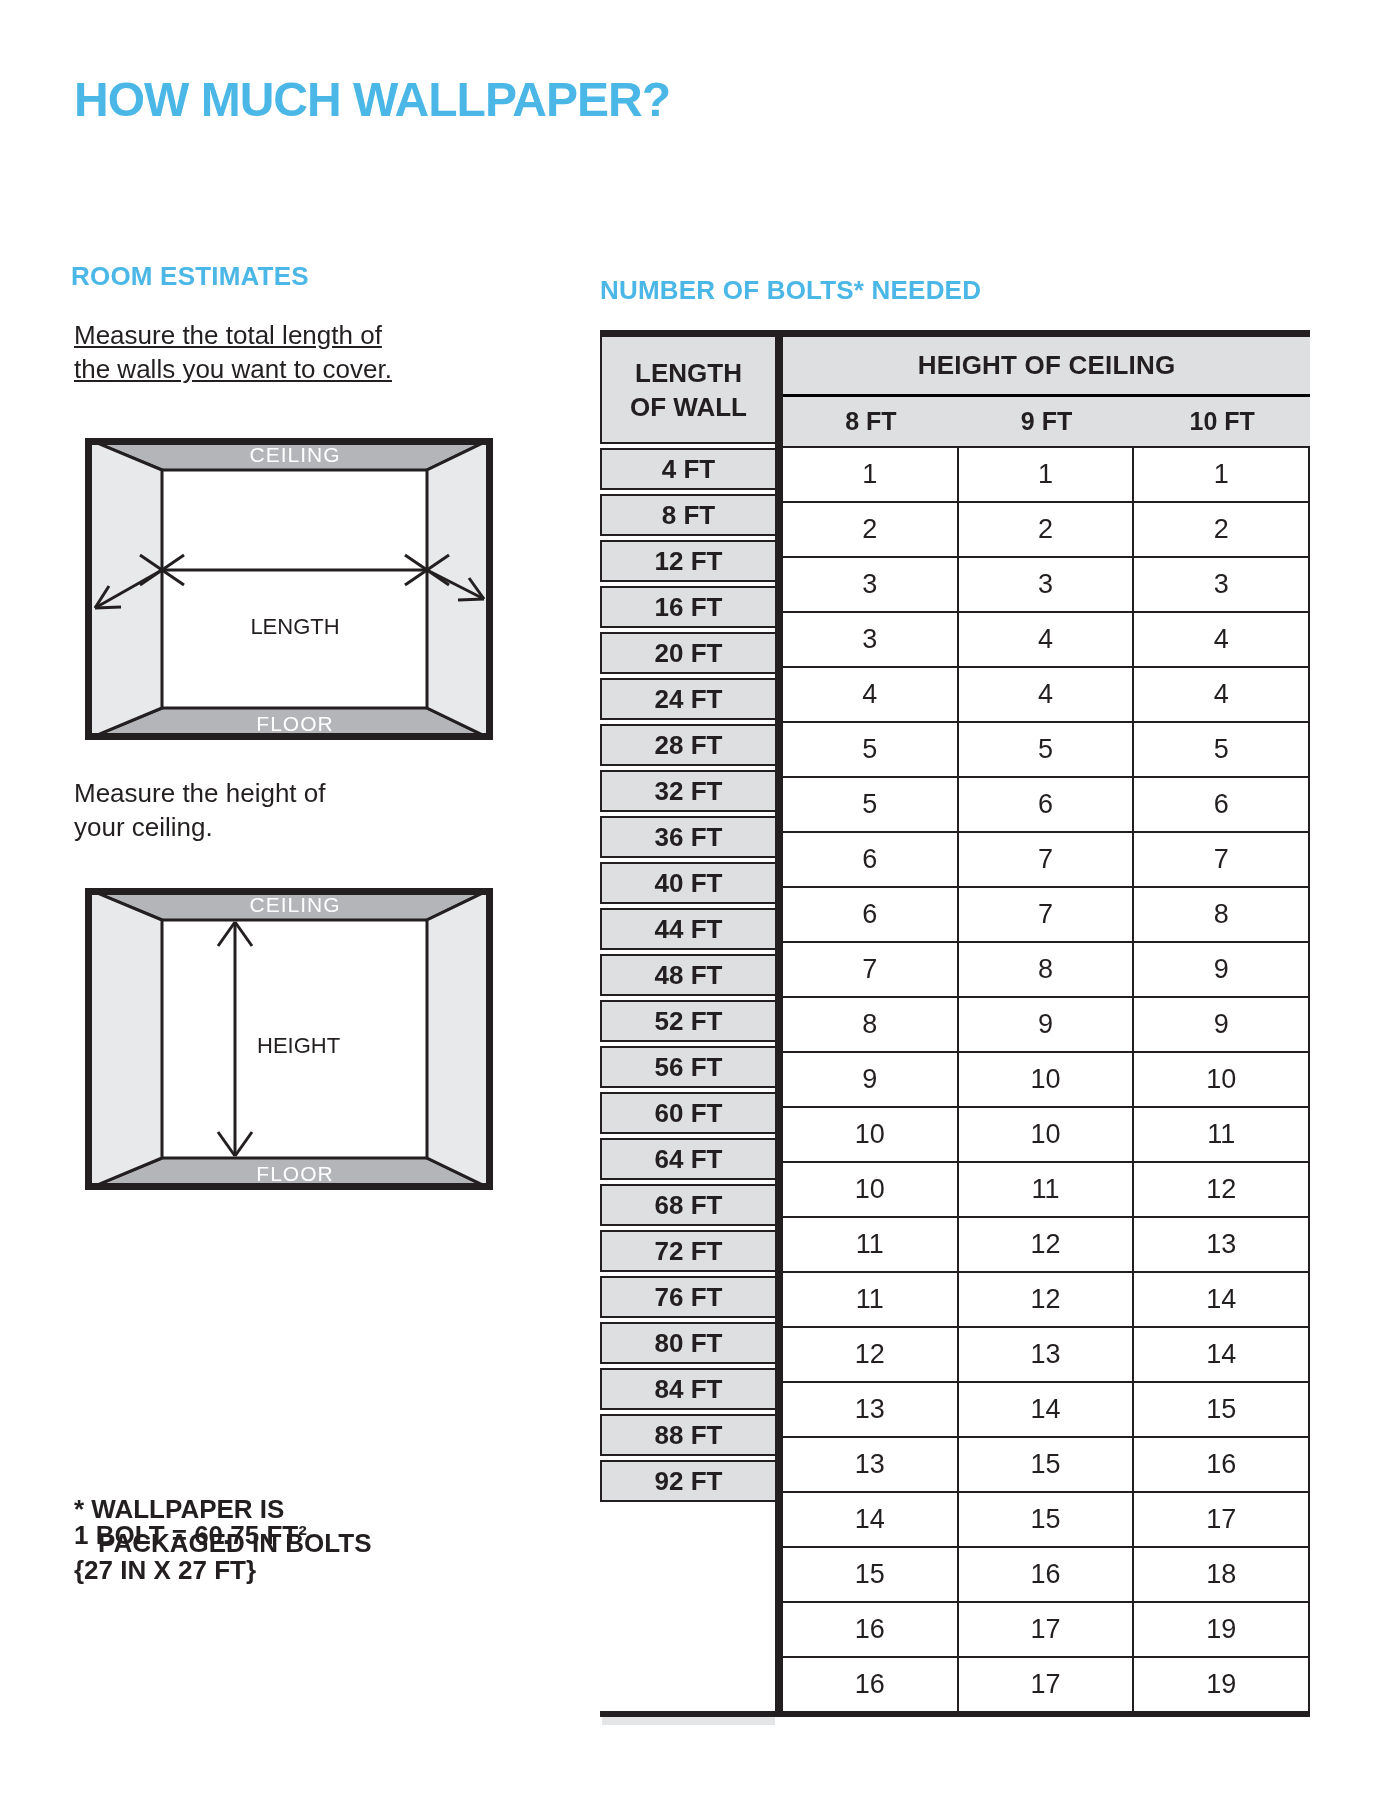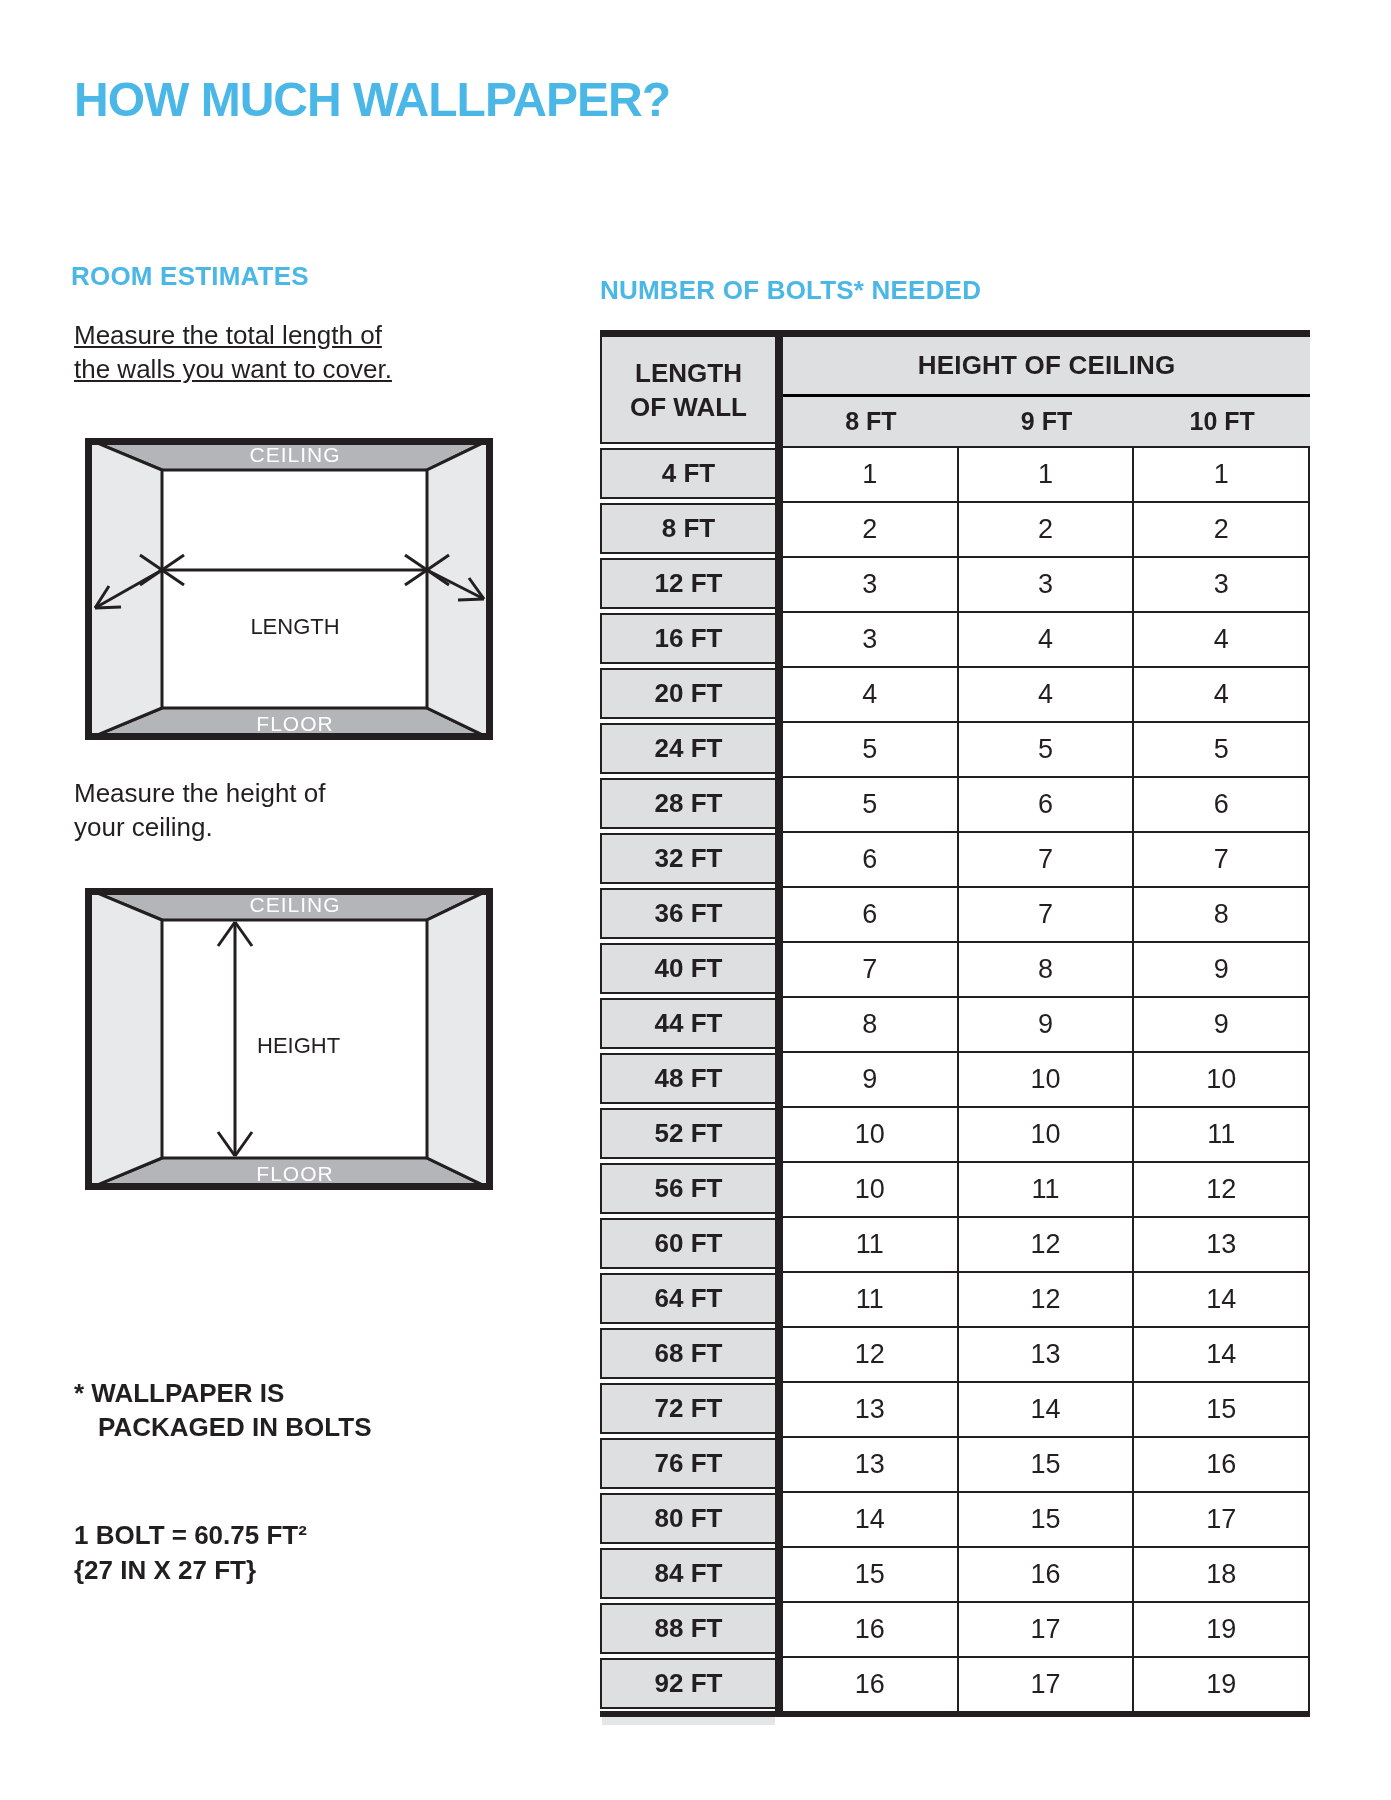--- a/index.html
+++ b/index.html
@@ -17,35 +17,35 @@
   .body-text{position:absolute;left:74px;font-size:26px;line-height:34px;
              white-space:pre-line;color:#231F20;}
   .p1{top:318px;text-decoration:underline;}
   .p2{top:776px;}
   .p3{top:1226px;}
 
   .room-svg{position:absolute;left:85px;width:408px;height:302px;}
   .svg1{top:438px;}
   .svg2{top:888px;}
 
-  .footnote{position:absolute;left:74px;top:1376px;font-size:26px;font-weight:bold;line-height:34px;}
+  .footnote{position:absolute;left:74px;top:1492px;font-size:26px;font-weight:bold;line-height:34px;}
   .footnote .fn2{padding-left:24px;}
   .bolt-spec{position:absolute;left:74px;top:1518px;font-size:26px;font-weight:bold;line-height:35px;
              white-space:pre-line;}
 
   
   .bolt-table{position:absolute;left:600px;top:330px;width:710px;height:1396px;}
   .t-top{position:absolute;left:0;top:0;width:710px;height:7px;background:#231F20;}
   .t-bottom{position:absolute;left:0;top:1381px;width:710px;height:6px;background:#231F20;}
   .t-overhang{position:absolute;left:2px;top:1387px;width:173px;height:8px;background:#E4E5E7;}
   .t-divider{position:absolute;left:175px;top:7px;width:8px;height:1374px;background:#231F20;}
 
   .label-col{position:absolute;left:0;top:7px;width:175px;}
   .label-cell{box-sizing:border-box;background:#DEDFE0;border:2px solid #231F20;border-right:none;
-              height:51px;margin-bottom:4px;display:flex;align-items:center;justify-content:center;
+              height:42px;margin-bottom:4px;display:flex;align-items:center;justify-content:center;
               font-size:26px;font-weight:bold;text-align:center;}
   .label-cell.corner{height:107px;border-top:none;flex-direction:column;line-height:34px;
                      text-align:center;white-space:pre-line;}
   .label-col .label-cell:last-child{margin-bottom:16px;}
 
   .data-col{position:absolute;left:183px;top:7px;width:527px;}
   .group-header{box-sizing:border-box;height:60px;background:#DEDFE0;border-bottom:3px solid #000000;
                 display:flex;align-items:center;justify-content:center;
                 font-size:26px;font-weight:bold;letter-spacing:0.2px;}
   .sub-headers{box-sizing:border-box;height:51px;background:#DEDFE0;border-bottom:2.5px solid #231F20;

